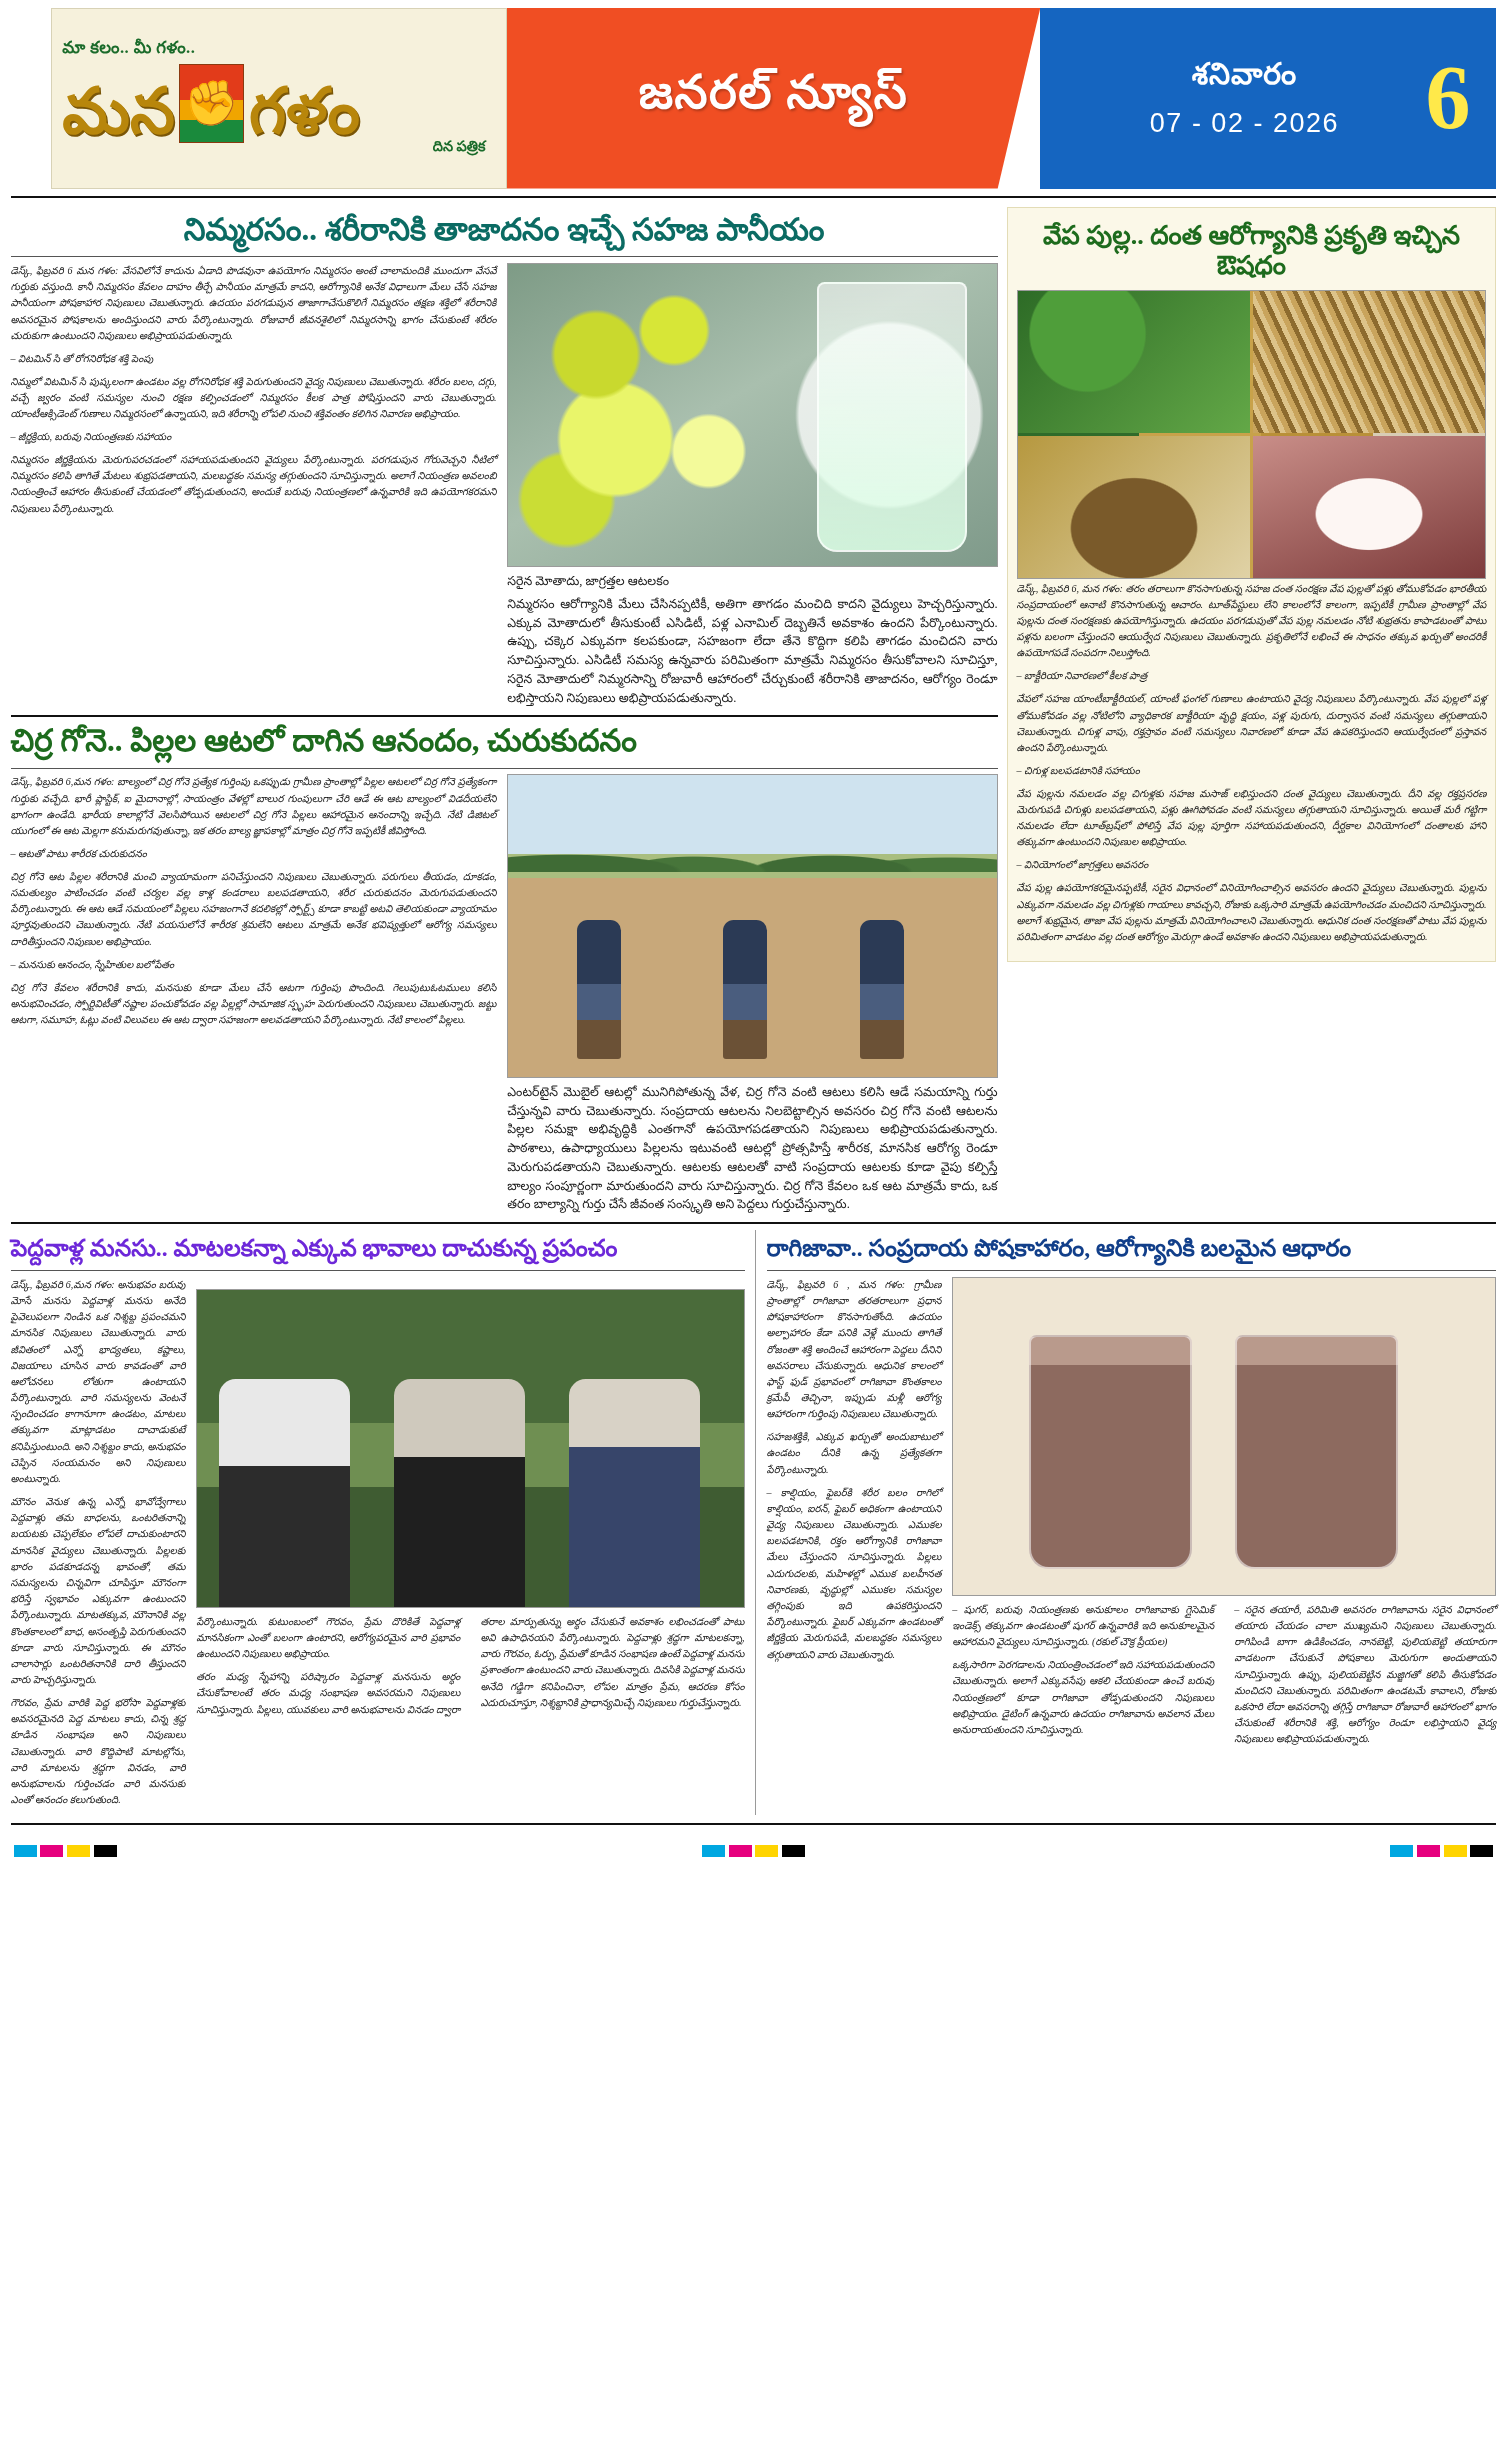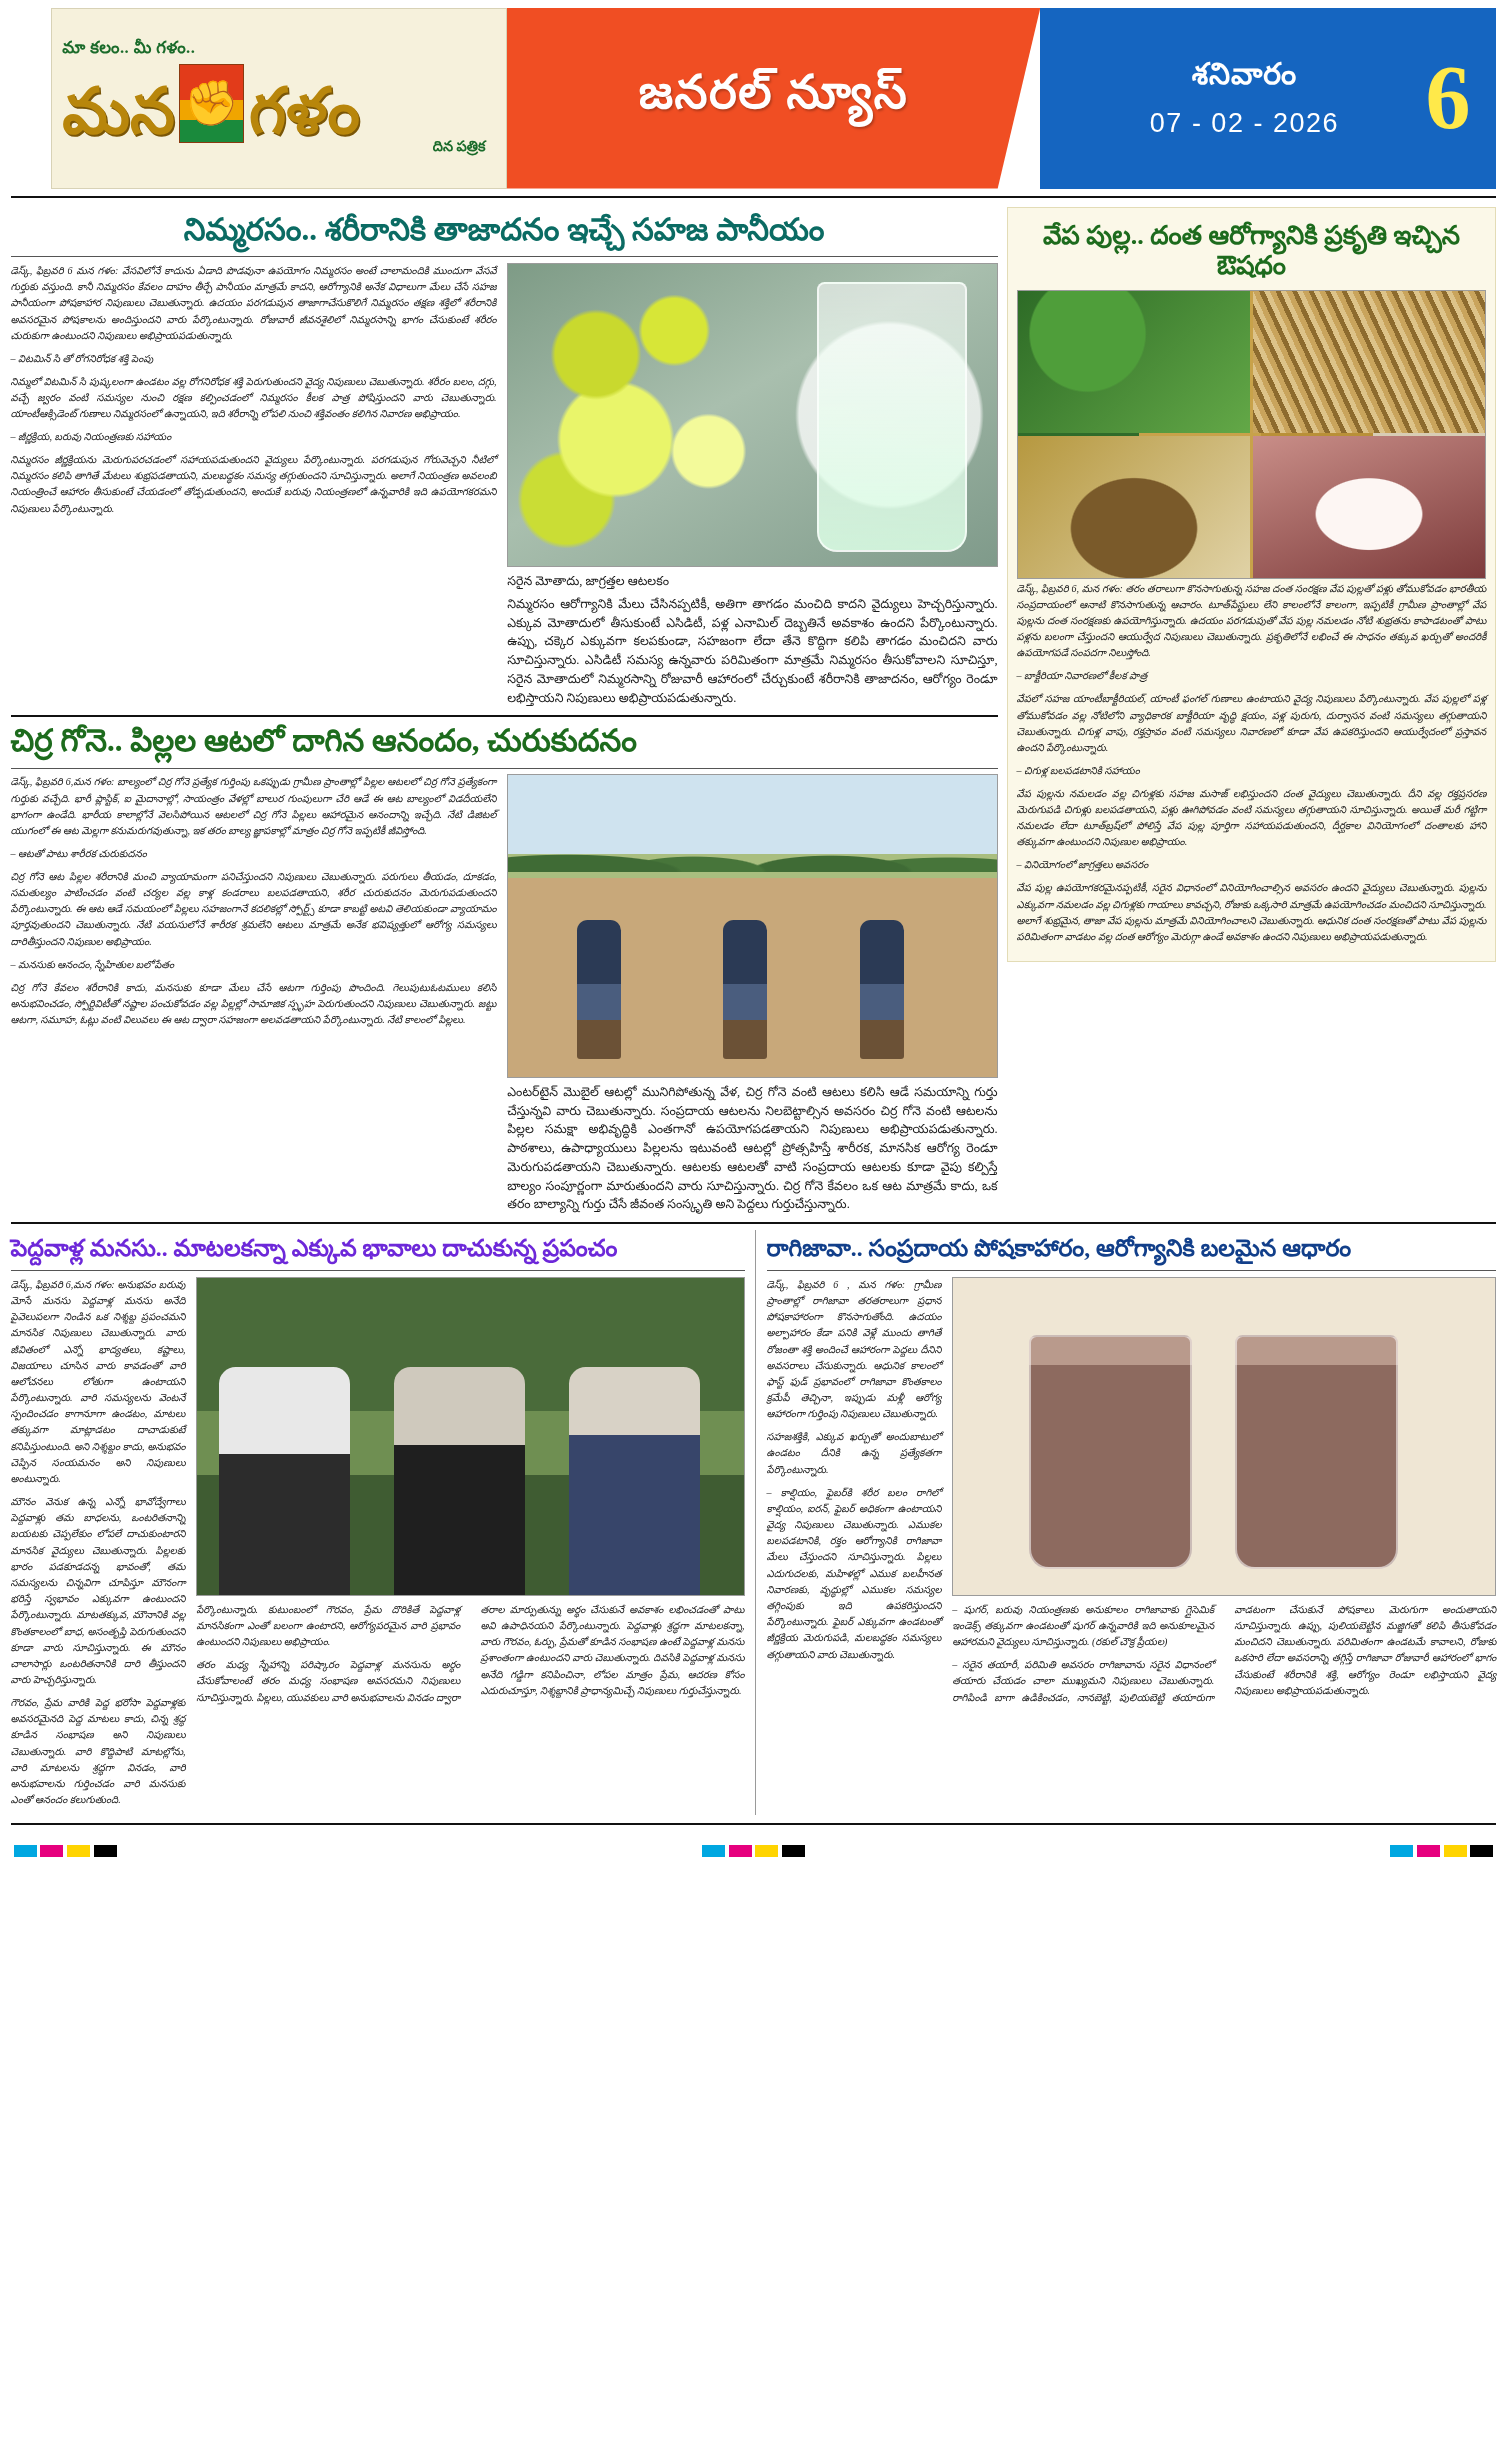--- a/index.html
+++ b/index.html
@@ -372,21 +372,21 @@
 
     <div class="bottom-left">
       <h2 class="headline xsmall maroon">పెద్దవాళ్ల మనసు.. మాటలకన్నా ఎక్కువ భావాలు దాచుకున్న ప్రపంచం</h2>
       <div class="rule-h thin"></div>
       <div class="flexrow">
         <div style="width:175px;" class="article-body">
           <p>డెస్క్, ఫిబ్రవరి 6,మన గళం: అనుభవం బరువు మోసే మనసు పెద్దవాళ్ల మనసు అనేది పైవెలుపలగా నిండిన ఒక నిశ్శబ్ద ప్రపంచమని మానసిక నిపుణులు చెబుతున్నారు. వారు జీవితంలో ఎన్నో భాద్యతలు, కష్టాలు, విజయాలు చూసిన వారు కావడంతో వారి ఆలోచనలు లోతుగా ఉంటాయని పేర్కొంటున్నారు. వారి సమస్యలను వెంటనే స్పందించడం కాగానూగా ఉండటం, మాటలు తక్కువగా మాట్లాడటం దాచాడుకుటే కనిపిస్తుంటుంది. అని నిశ్శబ్దం కాదు, అనుభవం చెప్పిన సంయమనం అని నిపుణులు అంటున్నారు.</p>
           <p>మౌనం వెనుక ఉన్న ఎన్నో భావోద్వేగాలు పెద్దవాళ్లు తమ బాధలను, ఒంటరితనాన్ని బయటకు చెప్పలేకుం లోపలే దాచుకుంటారని మానసిక వైద్యులు చెబుతున్నారు. పిల్లలకు భారం పడకూడదన్న భావంతో, తమ సమస్యలను చిన్నవిగా చూపిస్తూ మౌనంగా భరిస్తే స్వభావం ఎక్కువగా ఉంటుందని పేర్కొంటున్నారు. మాటతక్కువ, మౌనానికి వల్ల కొంతకాలంలో బాధ, అసంతృప్తి పెరుగుతుందని కూడా వారు సూచిస్తున్నారు. ఈ మౌనం చాలాసార్లు ఒంటరితనానికి దారి తీస్తుందని వారు హెచ్చరిస్తున్నారు.</p>
           <p>గౌరవం, ప్రేమ వారికి పెద్ద భరోసా పెద్దవాళ్లకు అవసరమైనది పెద్ద మాటలు కాదు, చిన్న శ్రద్ధ కూడిన సంభాషణ అని నిపుణులు చెబుతున్నారు. వారి కొద్దిపాటి మాటల్లోను, వారి మాటలను శ్రద్ధగా వినడం, వారి అనుభవాలను గుర్తించడం వారి మనసుకు ఎంతో ఆనందం కలుగుతుంది.</p>
         </div>
-        <div style="flex:1;">
+        <div style="flex:1;margin-top:12px;">
           <div class="photo ph-elders" style="height:319px;">
             <div class="e-fig" style="left:4%;background:linear-gradient(180deg,#e8e8e8 0 38%,#2c2c2c 38% 100%);"></div>
             <div class="e-fig" style="left:36%;background:linear-gradient(180deg,#cfc9bd 0 34%,#1f1f1f 34% 100%);"></div>
             <div class="e-fig" style="left:68%;background:linear-gradient(180deg,#d8d2c6 0 30%,#37456a 30% 100%);"></div>
           </div>
           <div class="article-body two-col" style="margin-top:6px;">
             <p>పేర్కొంటున్నారు. కుటుంబంలో గౌరవం, ప్రేమ దొరికితే పెద్దవాళ్ల మానసికంగా ఎంతో బలంగా ఉంటారని, ఆరోగ్యపరమైన వారి ప్రభావం ఉంటుందని నిపుణులు అభిప్రాయం.</p>
             <p>తరం మధ్య స్నేహాన్ని పరిష్కారం పెద్దవాళ్ల మనసును అర్ధం చేసుకోవాలంటే తరం మధ్య సంభాషణ అవసరమని నిపుణులు సూచిస్తున్నారు. పిల్లలు, యువకులు వారి అనుభవాలను వినడం ద్వారా తరాల మార్పుతున్ను అర్థం చేసుకునే అవకాశం లభించడంతో పాటు అవి ఉపాధినయని పేర్కొంటున్నారు. పెద్దవాళ్లు శ్రద్ధగా మాటలకన్నా, వారు గౌరవం, ఓర్పు, ప్రేమతో కూడిన సంభాషణ ఉంటే పెద్దవాళ్ల మనసు ప్రశాంతంగా ఉంటుందని వారు చెబుతున్నారు. దివసికి పెద్దవాళ్ల మనసు అనేది గడ్డిగా కనిపించినా, లోపల మాత్రం ప్రేమ, ఆదరణ కోసం ఎదురుచూస్తూ, నిశ్శబ్దానికి ప్రాధాన్యమిచ్చే నిపుణులు గుర్తుచేస్తున్నారు.</p>
           </div>
         </div>
@@ -404,20 +404,21 @@
           <p>సహజశక్తికి, ఎక్కువ ఖర్చుతో అందుబాటులో ఉండటం దీనికి ఉన్న ప్రత్యేకతగా పేర్కొంటున్నారు.</p>
           <p class="bullet">కాల్షియం, ఫైబర్‌కి శరీర బలం రాగిలో కాల్షియం, ఐరన్, ఫైబర్ అధికంగా ఉంటాయని వైద్య నిపుణులు చెబుతున్నారు. ఎముకల బలపడటానికి, రక్తం ఆరోగ్యానికి రాగిజావా మేలు చేస్తుందని సూచిస్తున్నారు. పిల్లలు ఎదుగుదలకు, మహిళల్లో ఎముక బలహీనత నివారణకు, వృద్ధుల్లో ఎముకల సమస్యల తగ్గింపుకు ఇది ఉపకరిస్తుందని పేర్కొంటున్నారు. ఫైబర్ ఎక్కువగా ఉండటంతో జీర్ణక్రియ మెరుగుపడి, మలబద్ధకం సమస్యలు తగ్గుతాయని వారు చెబుతున్నారు.</p>
         </div>
         <div style="flex:1;">
           <div class="photo ph-ragi" style="height:319px;">
             <div class="glass" style="left:14%;"></div>
             <div class="glass" style="left:52%;"></div>
           </div>
           <div class="article-body two-col" style="margin-top:6px;">
             <p class="bullet">షుగర్, బరువు నియంత్రణకు అనుకూలం రాగిజావాకు గ్లైసెమిక్ ఇండెక్స్ తక్కువగా ఉండటంతో షుగర్ ఉన్నవారికి ఇది అనుకూలమైన ఆహారమని వైద్యులు సూచిస్తున్నారు. (రకుల్ చౌక్ర ప్రీయల)</p>
+            <p>ఒక్కసారిగా పెరగడాలను నియంత్రించడంలో ఇది సహాయపడుతుందని చెబుతున్నారు. అలాగే ఎక్కువసేపు ఆకలి చేయకుండా ఉంచే బరువు నియంత్రణలో కూడా రాగిజావా తోడ్పడుతుందని నిపుణులు అభిప్రాయం. డైటింగ్ ఉన్నవారు ఉదయం రాగిజావాను అవలాన మేలు అనురాయతుందని సూచిస్తున్నారు.</p>
             <p class="bullet">సరైన తయారీ, పరిమితి అవసరం రాగిజావాను సరైన విధానంలో తయారు చేయడం చాలా ముఖ్యమని నిపుణులు చెబుతున్నారు. రాగిపిండి బాగా ఉడికించడం, నానబెట్టి, పులియబెట్టి తయారుగా వాడటంగా చేసుకునే పోషకాలు మెరుగుగా అందుతాయని సూచిస్తున్నారు. ఉప్పు, పులియబెట్టిన మజ్జిగతో కలిపి తీసుకోవడం మంచిదని చెబుతున్నారు. పరిమితంగా ఉండటమే కావాలని, రోజుకు ఒకసారి లేదా అవసరాన్ని తగ్గిస్తే రాగిజావా రోజువారీ ఆహారంలో భాగం చేసుకుంటే శరీరానికి శక్తి, ఆరోగ్యం రెండూ లభిస్తాయని వైద్య నిపుణులు అభిప్రాయపడుతున్నారు.</p>
           </div>
         </div>
       </div>
     </div>
   </div>
 
   <div class="rule-h"></div>
 
   <div class="footer-dots">

